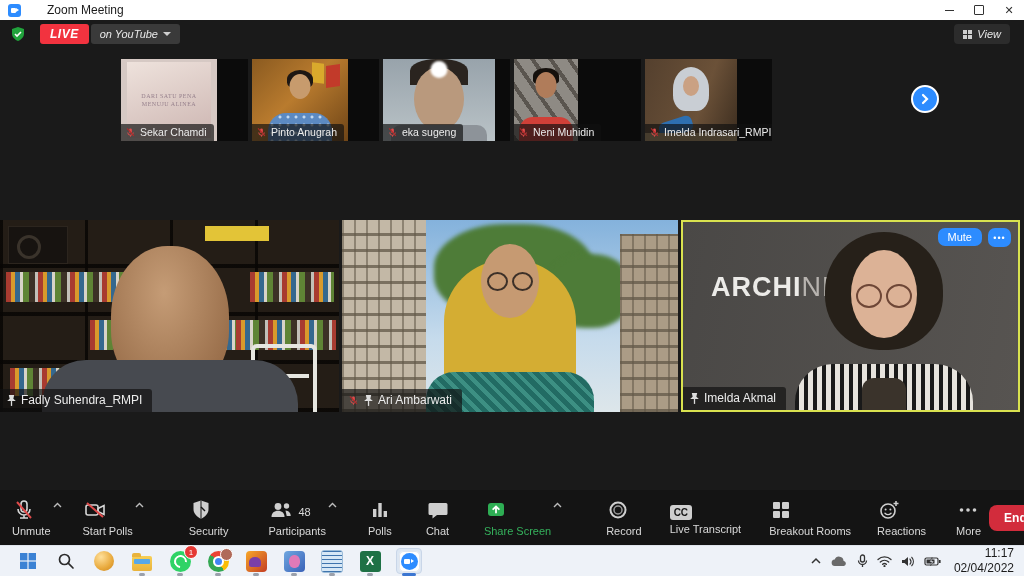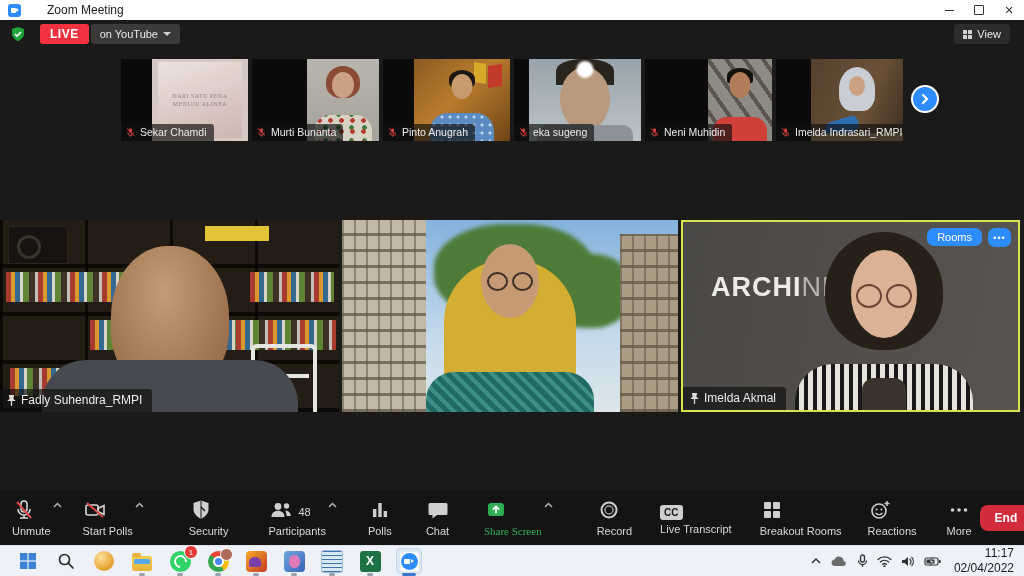--- a/index.html
+++ b/index.html
@@ -9,34 +9,34 @@
   .zlogo{width:13px;height:13px;border-radius:3px;background:#2d8cff;margin:0 6px 0 8px;position:relative;}
   .zlogo:before{content:"";position:absolute;left:2.5px;top:4px;width:5px;height:5px;background:#fff;border-radius:1px;}
   .zlogo:after{content:"";position:absolute;left:8px;top:4.5px;border-left:3px solid #fff;border-top:2px solid transparent;border-bottom:2px solid transparent;}
   .wtitle{font-size:12px;color:#1b1b1b;margin-left:20px;}
   .wctrls{margin-left:auto;display:flex;height:100%;}
   .wbtn{width:30px;height:100%;display:flex;align-items:center;justify-content:center;color:#333;}
   .ic-min{width:9px;height:1px;background:#333;}
   .ic-max{width:8px;height:8px;border:1px solid #333;border-radius:1px;}
   .ic-close{font-size:11px;line-height:1;}
   
-  .livebar{position:absolute;top:20px;left:0;width:1024px;height:28px;display:flex;align-items:center;}
+  .livebar{position:absolute;top:20px;left:0;width:1024px;height:28px;display:flex;align-items:center;font-style:italic;}
   .shield{margin-left:10px;}
   .livebadge{margin-left:14px;background:#f2333f;color:#fff;font-weight:bold;font-size:12px;padding:3px 10px;border-radius:3px;letter-spacing:.5px;}
   .ytbtn{background:#3a3a3a;color:#e8e8e8;font-size:11px;padding:4px 9px;border-radius:3px;margin-left:2px;display:flex;align-items:center;gap:5px;}
   .ytbtn .dcaret{width:0;height:0;border-left:4px solid transparent;border-right:4px solid transparent;border-top:4px solid #cfcfcf;}
   .viewbtn{margin-left:auto;margin-right:14px;background:#2c2c2c;color:#e8e8e8;font-size:11px;padding:4px 9px;border-radius:4px;display:flex;align-items:center;gap:5px;}
   .gridic{display:inline-block;width:9px;height:9px;background:
     linear-gradient(#cfcfcf,#cfcfcf) 0 0/4px 4px no-repeat,
     linear-gradient(#cfcfcf,#cfcfcf) 5px 0/4px 4px no-repeat,
     linear-gradient(#cfcfcf,#cfcfcf) 0 5px/4px 4px no-repeat,
     linear-gradient(#cfcfcf,#cfcfcf) 5px 5px/4px 4px no-repeat;}
   
   .strip{position:absolute;top:59px;left:121px;display:flex;gap:4px;}
-  .thumb{width:127px;height:82px;background:#0b0b0b;position:relative;display:flex;justify-content:flex-end;overflow:hidden;}
+  .thumb{width:127px;height:82px;background:#0b0b0b;position:relative;display:flex;justify-content:flex-start;overflow:hidden;}
   .timg{position:relative;height:100%;overflow:hidden;}
   .plate{position:absolute;left:0;bottom:0;max-width:100%;background:rgba(16,16,16,.68);color:#ececec;font-size:10.5px;padding:2px 7px 3px 4px;display:flex;align-items:center;gap:4px;white-space:nowrap;border-radius:0 3px 0 0;}
   .plate-lg{font-size:12px;padding:4px 10px 5px 6px;}
   .nextbtn{position:absolute;left:911px;top:85px;width:28px;height:28px;border-radius:50%;background:#2d8cff;border:2px solid #fff;box-sizing:border-box;display:flex;align-items:center;justify-content:center;}
   
   .t0{width:96px;background:#d6c9c4;}
   .t0 .cover{position:absolute;inset:3px 6px;background:linear-gradient(160deg,#eee2dc,#cdb6b2);display:flex;flex-direction:column;justify-content:center;align-items:center;gap:2px;}
   .t0 .cl{font-size:6px;letter-spacing:.5px;color:#97818d;font-family:"Liberation Serif",serif;}
   .t1{width:72px;background:linear-gradient(#b8b4ae,#a5a19b);}
   .head{position:absolute;left:50%;transform:translateX(-50%);border-radius:50%;}
@@ -116,21 +116,21 @@
   .m-imelda .glasses{top:62px;}
   .m-imelda .glasses i{width:22px;height:20px;border-color:#6d4636;border-width:2.5px;}
   .istripe{position:absolute;left:50%;transform:translateX(-50%);bottom:0;width:178px;height:46px;border-radius:38px 38px 0 0;background:repeating-linear-gradient(90deg,#191919 0 4px,#e6e3dd 4px 9px);}
   .iscarf{position:absolute;left:50%;transform:translateX(-50%);bottom:0;width:44px;height:32px;background:#3a332b;border-radius:12px 12px 0 0;}
   .mutebtn{position:absolute;top:6px;right:36px;background:#2d8cff;color:#fff;font-size:11px;padding:3px 10px;border-radius:7px;}
   .morebtn{position:absolute;top:6px;right:7px;background:#2d8cff;color:#fff;width:23px;height:19px;border-radius:7px;display:flex;align-items:center;justify-content:center;font-size:9px;letter-spacing:1px;}
   
   .toolbar{position:absolute;left:0;top:490px;width:1024px;height:55px;background:#141414;display:flex;align-items:center;padding:0 0 0 4px;box-sizing:border-box;}
   .tbi{position:relative;display:flex;flex-direction:column;align-items:flex-start;justify-content:center;gap:3px;padding:0 8px;height:100%;}
   .tbl{font-size:11px;color:#d9d9d9;white-space:nowrap;}
-  .tbl.green{color:#35b15c;font-family:Liberation Serif, serif;}
+  .tbl.green{color:#35b15c;}
   .caret{position:absolute;top:12px;right:-3px;}
   .iconrow{display:flex;align-items:flex-end;gap:4px;height:24px;}
   .pcount{font-size:11px;color:#d9d9d9;margin-bottom:4px;}
   .ccbox{background:#cfcfcf;color:#161616;font-weight:bold;font-size:10px;padding:2px 4px;border-radius:3px;margin-top:5px;}
   .endbtn{margin-left:auto;margin-right:16px;background:#d22c3c;color:#fff;font-size:12px;font-weight:bold;padding:6px 15px;border-radius:8px;}
   
   .taskbar{position:absolute;left:0;top:545px;width:1024px;height:31px;background:#eef2f8;border-top:1px solid #dfe4ec;box-sizing:border-box;display:flex;align-items:center;}
   .tapps{display:flex;align-items:center;gap:14px;margin-left:16px;}
   .tico{position:relative;width:24px;height:24px;display:flex;align-items:center;justify-content:center;border-radius:4px;}
   .tico .run{position:absolute;bottom:-3px;left:50%;transform:translateX(-50%);width:6px;height:3px;border-radius:2px;background:#9aa0ab;}
@@ -209,35 +209,20 @@
       <div class="plate">
         <svg width="11" height="11" viewBox="0 0 16 16">
             <rect x="6" y="2" width="4" height="7" rx="2" fill="#e04b4b"></rect>
             <path d="M4 8a4 4 0 008 0M8 12v2" stroke="#e04b4b" stroke-width="1.4" fill="none"></path>
             <line x1="3" y1="2" x2="13" y2="13" stroke="#b02a2a" stroke-width="1.6"></line>
           </svg>
         <span>Sekar Chamdi</span>
       </div>
     </div>
 
-    <div class="thumb">
-      <div class="timg t1">
-        <div class="hair"></div>
-          <div class="head face"></div>
-          <div class="torso"></div>
-      </div>
-      <div class="plate">
-        <svg width="11" height="11" viewBox="0 0 16 16">
-            <rect x="6" y="2" width="4" height="7" rx="2" fill="#e04b4b"></rect>
-            <path d="M4 8a4 4 0 008 0M8 12v2" stroke="#e04b4b" stroke-width="1.4" fill="none"></path>
-            <line x1="3" y1="2" x2="13" y2="13" stroke="#b02a2a" stroke-width="1.6"></line>
-          </svg>
-        <span>Murti Bunanta</span>
-      </div>
-    </div>
 
     <div class="thumb">
       <div class="timg t2">
         <div class="flag1"></div>
           <div class="flag2"></div>
         <div class="hair"></div>
           <div class="head face"></div>
           <div class="torso"></div>
       </div>
       <div class="plate">
@@ -337,35 +322,47 @@
       <div class="bld bldL"></div>
         <div class="bld bldR"></div>
       <div class="bussign">BUS</div>
       <div class="hijab"></div>
       <div class="head aface"></div>
       <div class="glasses">
           <i></i>
           <i></i>
         </div>
       <div class="ashirt"></div>
+      <div class="plate plate-lg">
+        <svg width="11" height="11" viewBox="0 0 16 16">
+            <rect x="6" y="2" width="4" height="7" rx="2" fill="#e04b4b"></rect>
+            <path d="M4 8a4 4 0 008 0M8 12v2" stroke="#e04b4b" stroke-width="1.4" fill="none"></path>
+            <line x1="3" y1="2" x2="13" y2="13" stroke="#b02a2a" stroke-width="1.6"></line>
+          </svg>
+        <svg width="11" height="13" viewBox="0 0 10 12" fill="#ddd">
+            <path d="M2.5 1h5l-.8 3.4L9 6.5H1l2.3-2.1z"></path>
+            <rect x="4.4" y="6.5" width="1.2" height="4.5"></rect>
+          </svg>
+        <span>Ari Ambarwati</span>
+      </div>
     </div>
 
     <div class="mtile active m-imelda">
       <div class="brand"><span>ARCHI</span><span class="lt">NE</span></div>
       <div class="iwoman">
         <div class="ihair"></div>
         <div class="iface"></div>
         <div class="glasses">
             <i></i>
             <i></i>
           </div>
         <div class="istripe"></div>
         <div class="iscarf"></div>
       </div>
-      <div class="mutebtn">Rooms</div>
+      <div class="mutebtn">Mute</div>
       <div class="morebtn">•••</div>
       <div class="plate plate-lg">
         <svg width="11" height="13" viewBox="0 0 10 12" fill="#ddd">
             <path d="M2.5 1h5l-.8 3.4L9 6.5H1l2.3-2.1z"></path>
             <rect x="4.4" y="6.5" width="1.2" height="4.5"></rect>
           </svg>
         <span>Imelda Akmal</span>
       </div>
     </div>
   </div>

